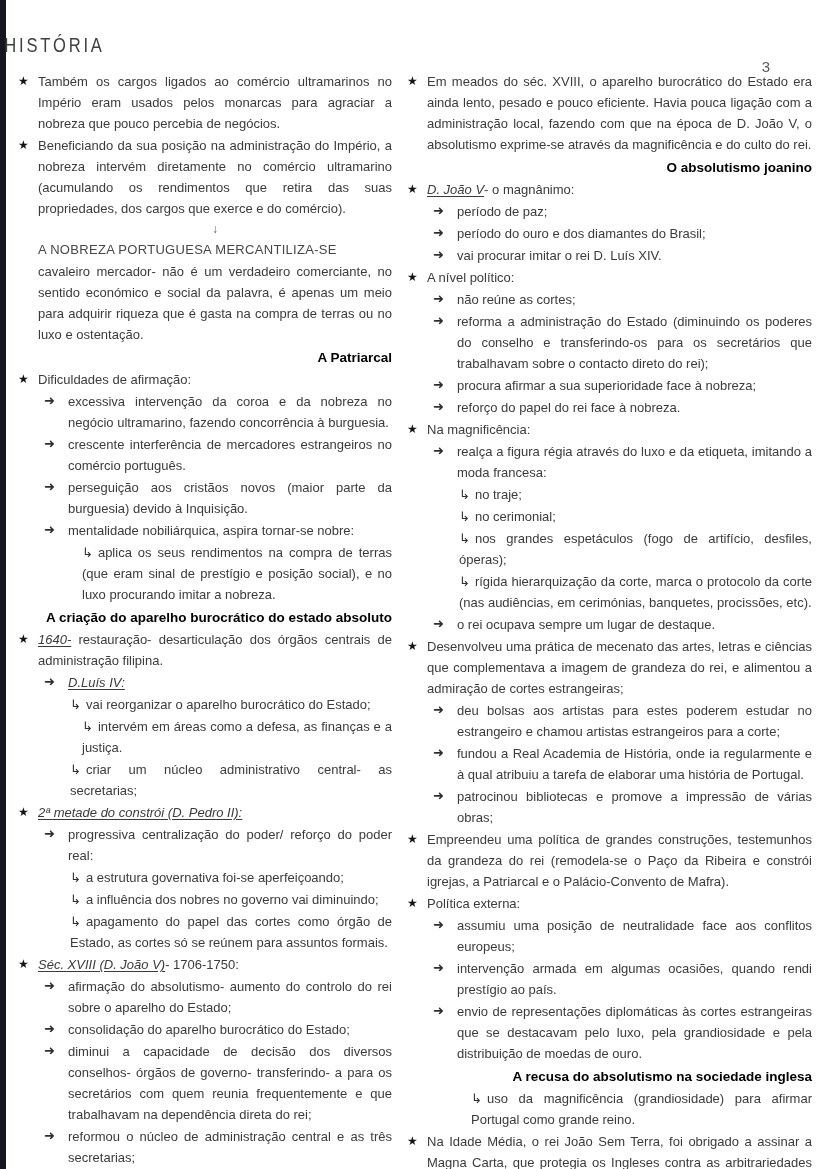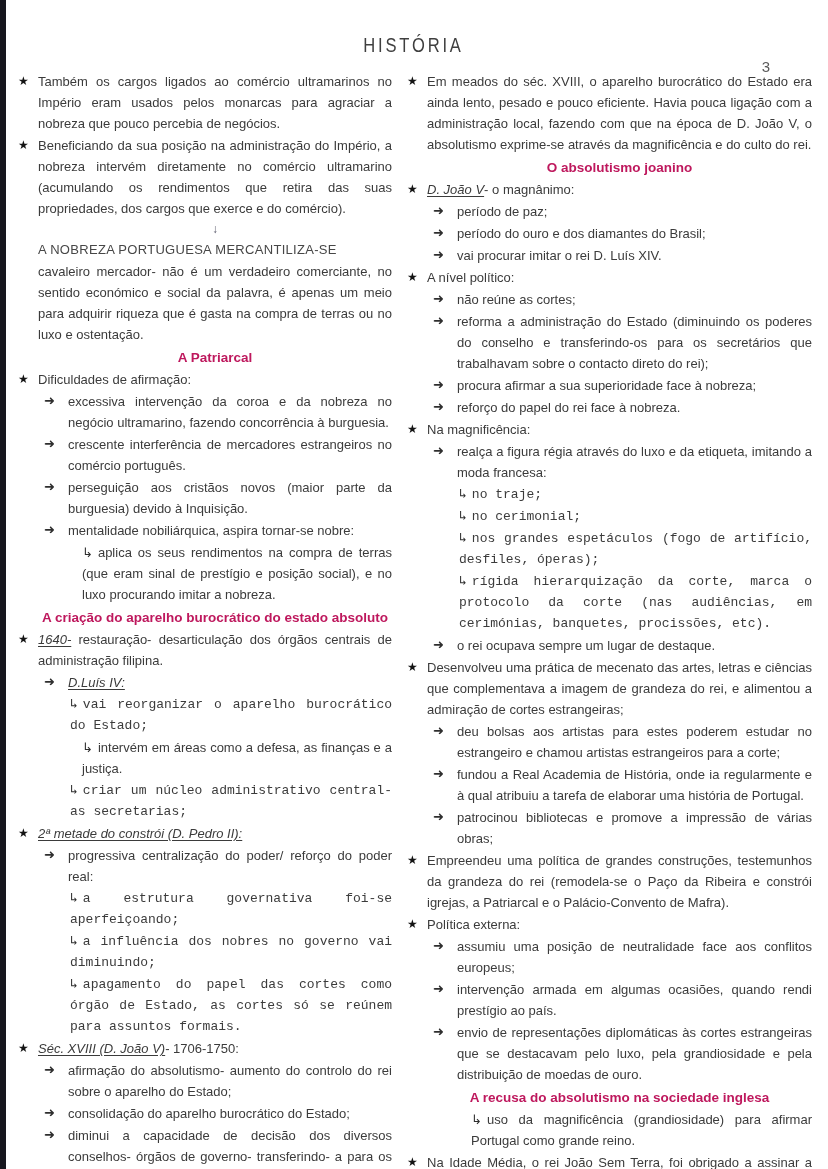--- a/index.html
+++ b/index.html
@@ -3,41 +3,41 @@
 <meta charset="utf-8">
 <style>
   html,body{margin:0;padding:0;}
   body{
     width:828px;height:1169px;overflow:hidden;position:relative;
     background:#ffffff;
     font-family:"Liberation Sans","DejaVu Sans",sans-serif;
     color:#3b3b3b;
   }
   .edge-strip{position:absolute;left:0;top:0;width:6px;height:1169px;background:#16161e;}
-  .page-header{padding-top:36px;text-align:center;}
+  .page-header{padding-top:36px;text-align:left;}
   .page-title{
     display:inline-block;font-size:18px;letter-spacing:3px;color:#3f3f3f;
     font-weight:400;transform:scale(0.92,1.08);
   }
   .page-number{position:absolute;top:58px;right:58px;font-size:15px;color:#5a5a5a;}
   .columns{display:flex;padding:14px 16px 0 18px;gap:15px;align-items:flex-start;}
   .col{font-size:13px;line-height:21px;}
   .col-left{flex:0 0 374px;}
   .col-right{flex:1 1 auto;}
   .blk{position:relative;text-align:justify;margin:0 0 1px 0;}
   .blk .glyph{font-style:normal;}
   .star{padding-left:20px;}
   .star > .glyph{position:absolute;left:0;top:0;font-size:12px;color:#141414;}
   .arrow{padding-left:50px;}
   .arrow > .glyph{position:absolute;left:26px;top:-1px;color:#2e2e2e;font-weight:bold;}
-  .sub{padding-left:52px;font-family:Liberation Mono, monospace;}
+  .sub{padding-left:52px;}
   .sub .glyph{margin-right:5px;color:#2e2e2e;}
   .subsub{padding-left:64px;}
   .subsub .glyph{margin-right:5px;color:#2e2e2e;}
-  .heading{margin-left:20px;margin-top:2px;color:#be185d;font-weight:bold;text-align:center;font-size:13.5px;}
+  .heading{margin-left:20px;margin-top:2px;color:#000000;font-weight:bold;text-align:right;font-size:13.5px;}
   .center_title{padding-left:20px;letter-spacing:0.3px;color:#474747;}
   .paragraph{margin-left:20px;}
   .flow_arrow{text-align:center;color:#5d5d6e;font-size:12px;line-height:18px;padding-left:20px;}
   .ul{text-decoration:underline;text-underline-offset:2px;font-style:italic;}
 </style>
 </head>
 <body>
 
 <div class="edge-strip"></div>
 

